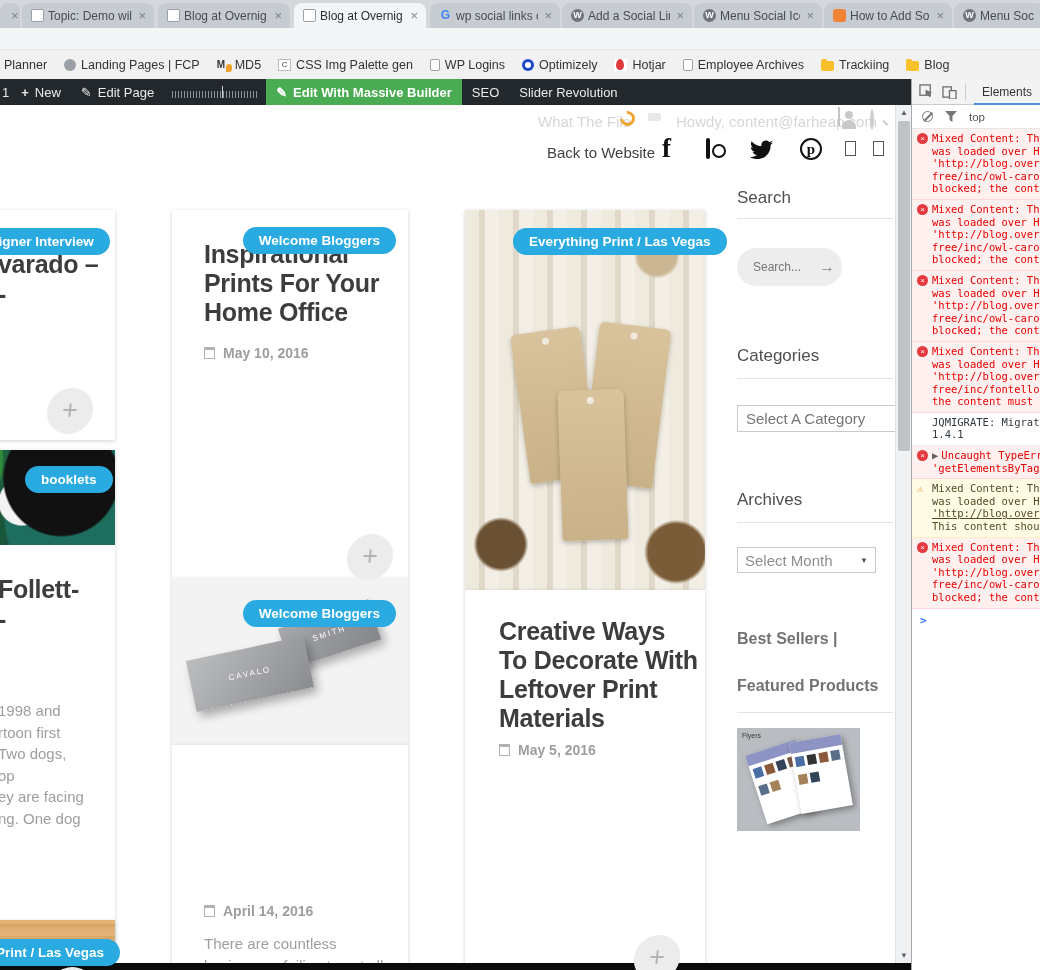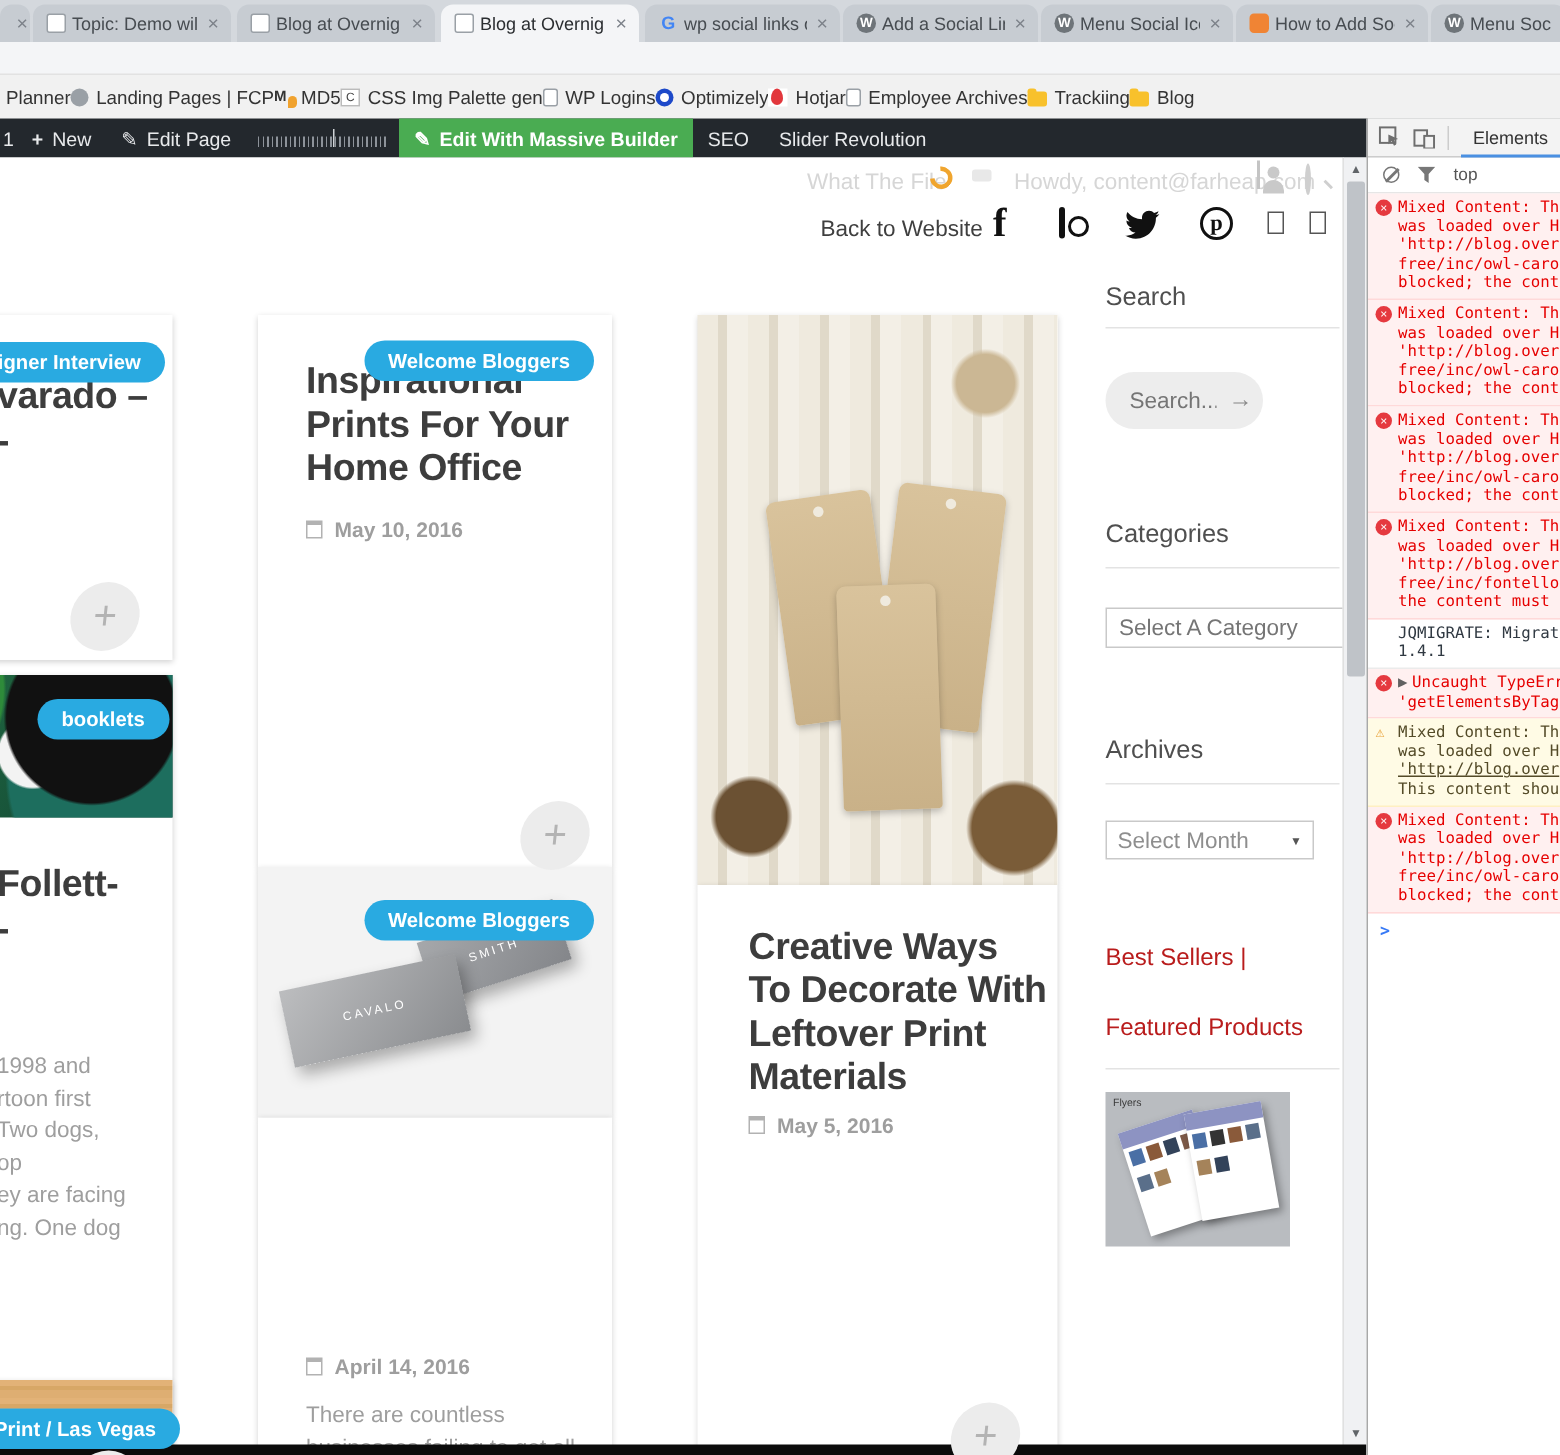--- a/index.html
+++ b/index.html
@@ -15,21 +15,21 @@
   .tab.active{background:#f4f5f7;color:#2b2e31;z-index:2;}
   .tab .lbl{flex:1;overflow:hidden;white-space:nowrap;margin:0 4px;}
   .tab .x{color:#7d828a;font-size:13px;line-height:13px;padding:0 2px;}
   .fav{width:13px;height:13px;flex:0 0 13px;display:inline-block;position:relative;}
   .fav.doc{background:#fff;border:1px solid #9aa0a6;border-radius:2px;}
   .fav.google{font-weight:bold;color:#4285f4;font-size:12px;line-height:13px;text-align:center;}
   .fav.wp{background:#6e7479;border-radius:50%;color:#fff;font-size:9px;line-height:13px;text-align:center;font-weight:bold;}
   .fav.orange{background:#f08434;border-radius:3px;}
   .toolbar{position:absolute;left:0;top:28px;width:1040px;height:22px;background:#f4f5f7;border-bottom:1px solid #e2e2e2;}
   .bookmarks{position:absolute;left:0;top:50px;width:1040px;height:29px;background:#f1f1f1;
-             display:flex;align-items:center;padding-left:4px;font-size:12.5px;color:#333;}
+             display:flex;align-items:center;gap:17px;padding-left:4px;font-size:12.5px;color:#333;}
   .bm{display:flex;align-items:center;gap:5px;white-space:nowrap;}
   .bmi{width:13px;height:12px;display:inline-block;position:relative;}
   .bmi.grey-circle{background:#9aa0a6;border-radius:50%;width:12px;}
   .bmi.md5{font-size:10px;font-weight:bold;color:#333;line-height:12px;}
   .bmi.md5:after{content:"";position:absolute;right:-2px;bottom:-1px;width:6px;height:8px;background:#f0a22e;border-radius:3px 3px 3px 0;}
   .bmi.css{background:#fff;border:1px solid #bbb;font-size:8px;line-height:10px;text-align:center;color:#444;}
   .bmi.doc{background:#fff;border:1px solid #9aa0a6;border-radius:2px;width:10px;}
   .bmi.optimizely{background:#1d49c9;border-radius:50%;width:12px;}
   .bmi.optimizely:after{content:"";position:absolute;left:3px;top:3px;width:6px;height:6px;border-radius:50%;background:#fff;}
   .bmi.hotjar{background:#fff;}
@@ -99,26 +99,26 @@
   .prodimg{background:#b9bcc0;position:relative;overflow:hidden;}
   .flyer{position:absolute;width:52px;height:72px;background:#fff;box-shadow:2px 3px 6px rgba(0,0,0,.35);}
   .flyer .fh{height:11px;background:#8d93c2;}
   .flyer .sq{display:inline-block;width:9px;height:10px;margin:2px 0 0 3px;}
 
   
   .sb-h{position:absolute;color:#4f4f4f;font-size:17px;}
   .sb-div{position:absolute;height:1px;background:#e3e3e3;width:156px;left:737px;}
   .spill{position:absolute;left:737px;width:105px;height:38px;background:#ededed;border-radius:19px;
          display:flex;align-items:center;padding:0 12px 0 16px;gap:8px;}
-  .spill input{border:none;background:transparent;outline:none;width:58px;font-size:15px;color:#8a8a8a;font-family:"Liberation Sans",sans-serif;}
+  .spill input{border:none;background:transparent;outline:none;width:58px;font-size:12px;color:#8a8a8a;font-family:"Liberation Sans",sans-serif;}
   .sb-input{position:absolute;left:737px;height:27px;border:1px solid #c9c9c9;background:#fff;
             font-size:15px;color:#999;padding:0 8px;font-family:"Liberation Sans",sans-serif;}
   .sb-select{position:absolute;left:737px;width:139px;height:26px;border:1px solid #c9c9c9;background:#fff;
              font-size:15px;color:#8e8e8e;display:flex;align-items:center;justify-content:space-between;padding:0 7px;}
-  .sb-link{position:absolute;color:#b91c1c;font-size:16px;}
+  .sb-link{position:absolute;color:#737373;font-size:16px;font-weight:bold;}
 
   
   .sbar{position:absolute;left:895px;top:105px;width:16px;height:865px;background:#f0f1f3;border-left:1px solid #e0e0e0;}
   .sbar .thumb{position:absolute;left:2px;top:16px;width:12px;height:330px;background:#bfc3c8;border-radius:2px;}
   .sbar .arr{position:absolute;left:0;width:16px;font-size:8px;color:#606468;text-align:center;}
 
   .bottombar{position:absolute;left:0;top:963px;width:911px;height:7px;background:#0b0b0b;}
 
   
   .devtools{position:absolute;left:911px;top:79px;width:129px;height:891px;background:#fff;border-left:1px solid #a8a8a8;}
@@ -321,20 +321,21 @@
     <div class="card" style="left:172px;top:640px;width:236px;height:240px">
       <div class="pdate" style="position:absolute;left:32px;top:158px">
         <span class="cal"></span>
         <span>April 14, 2016</span>
         </div>
       <div class="pexc" style="position:absolute;left:32px;top:188px;width:186px">There are countless businesses failing to get all</div>
     </div>
 
     
     <div class="card tagsimg" style="left:465px;top:105px;width:240px;height:380px">
+      <span class="badge" style="left:48px;top:18px">Everything Print / Las Vegas</span>
       <div class="tag" style="left:55px;top:120px;width:70px;height:150px;transform:rotate(-8deg)"></div>
       <div class="tag" style="left:125px;top:115px;width:72px;height:160px;transform:rotate(7deg)"></div>
       <div class="tag" style="left:95px;top:180px;width:66px;height:150px;transform:rotate(-2deg)"></div>
     </div>
     <div class="card" style="left:465px;top:485px;width:240px;height:378px">
       <div class="ptitle" style="position:absolute;left:34px;top:27px;width:200px">Creative Ways To Decorate With Leftover Print Materials</div>
       <div class="pdate" style="position:absolute;left:34px;top:152px">
         <span class="cal"></span>
         <span>May 5, 2016</span>
         </div>

